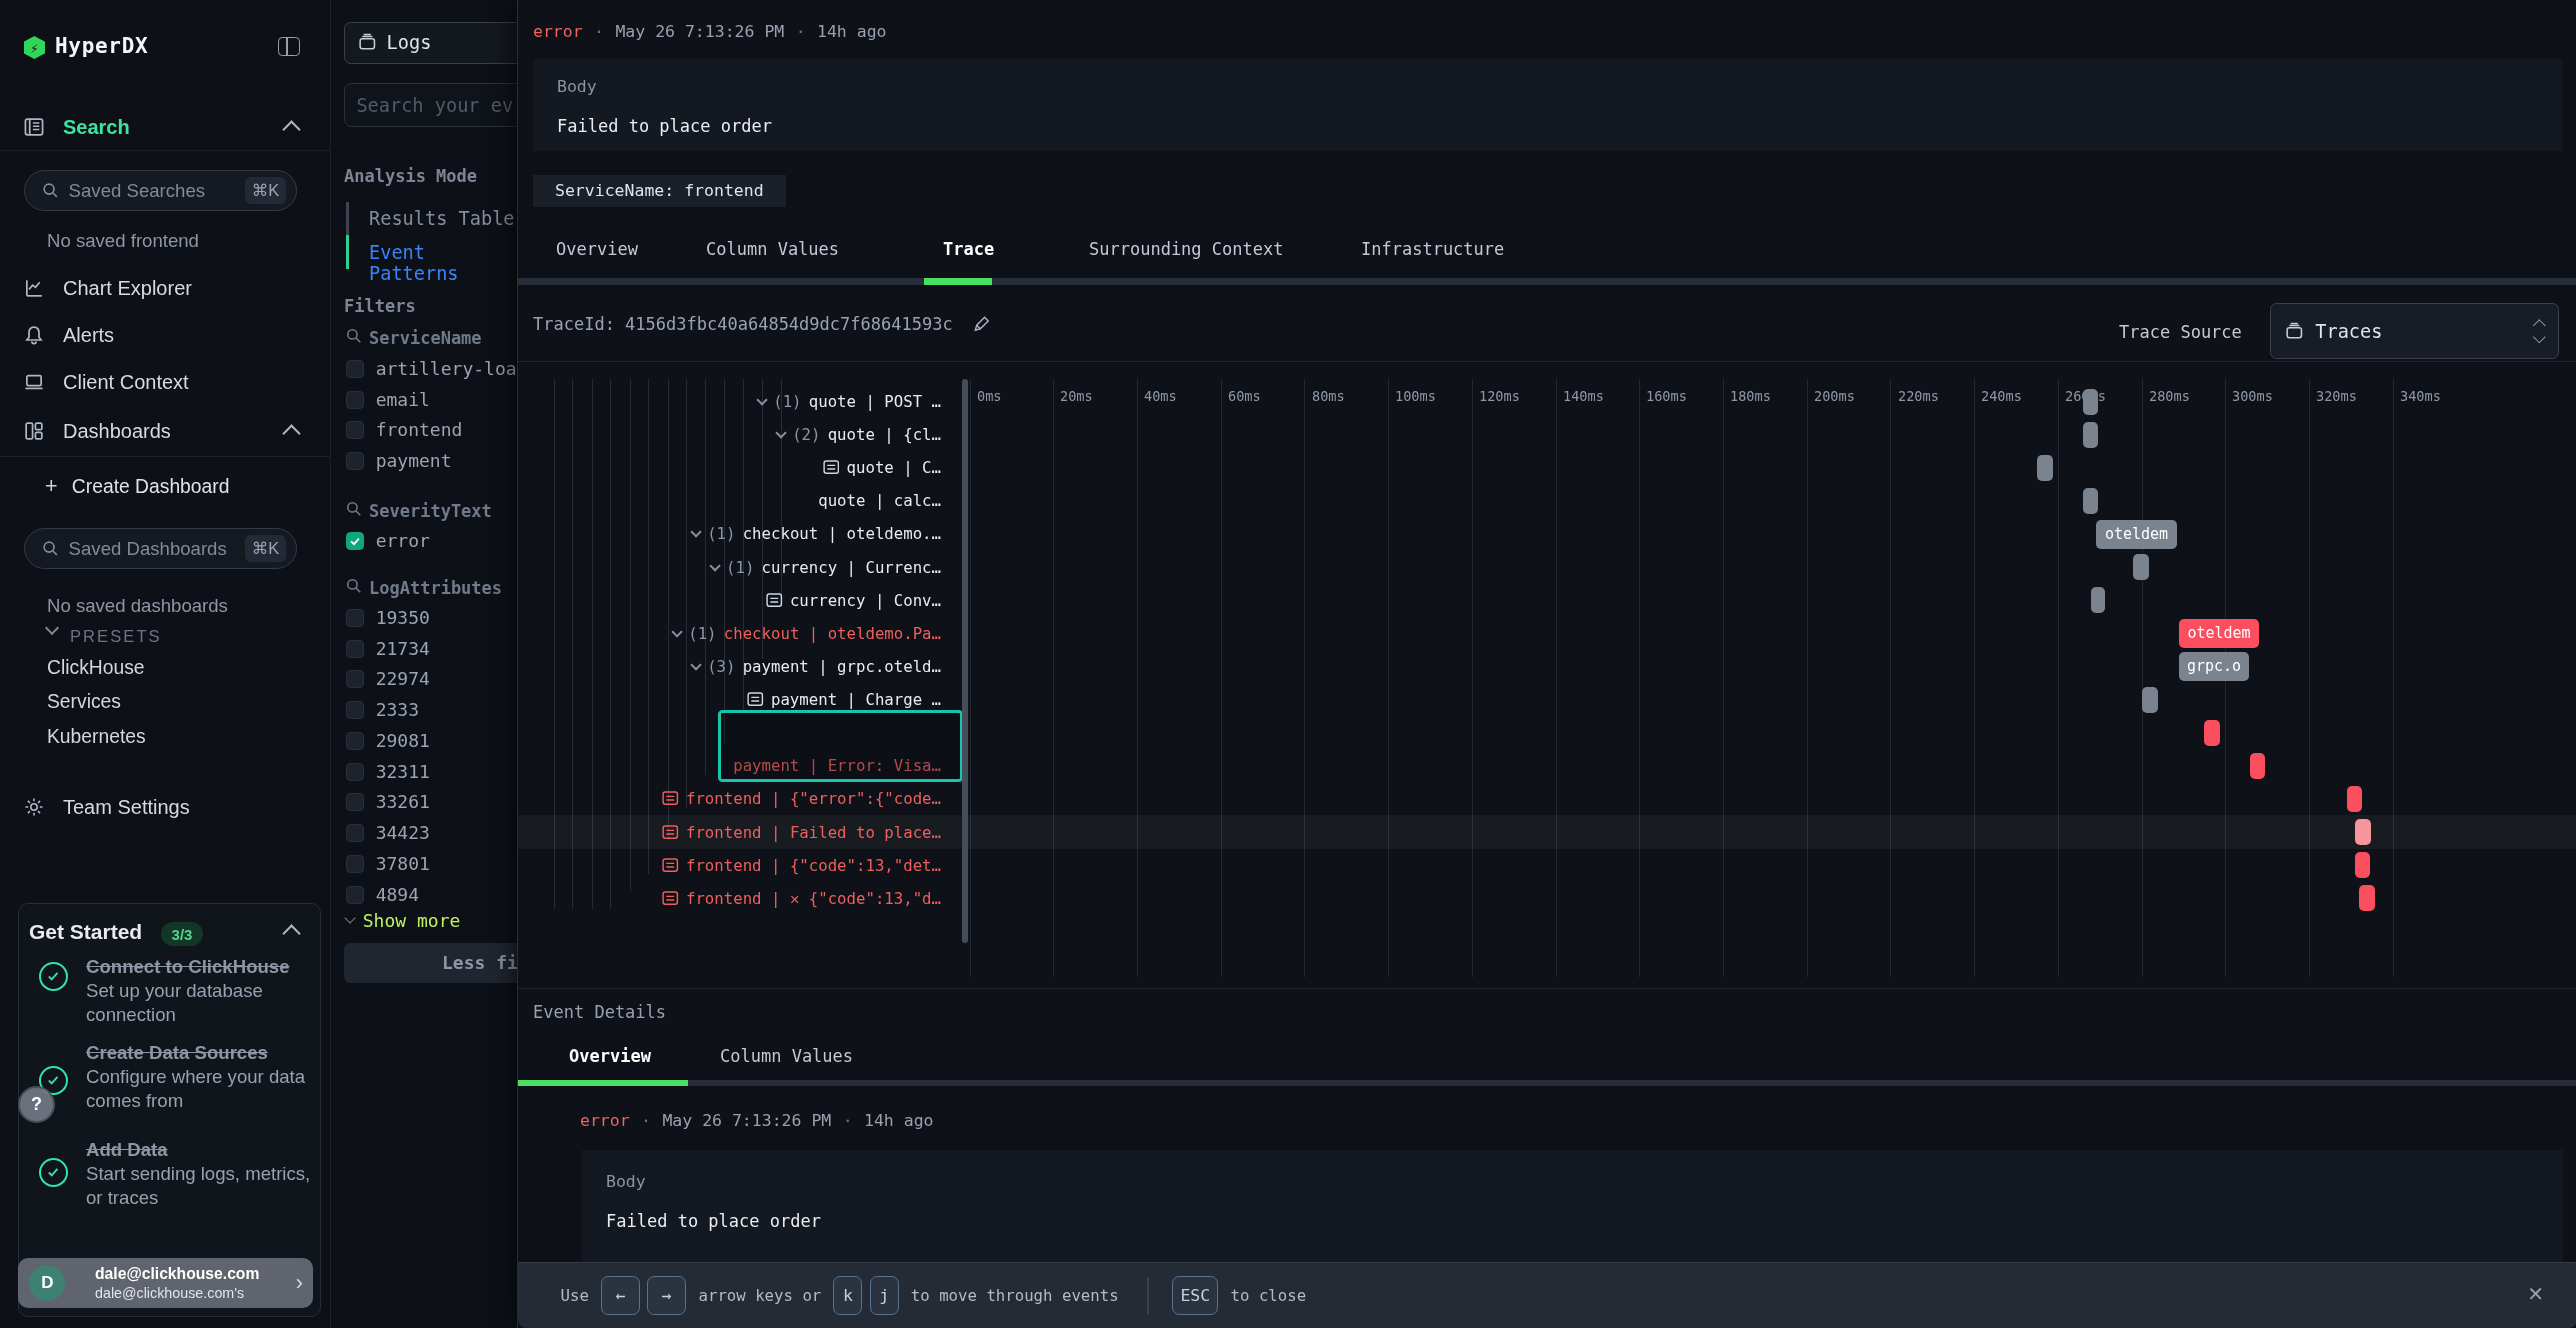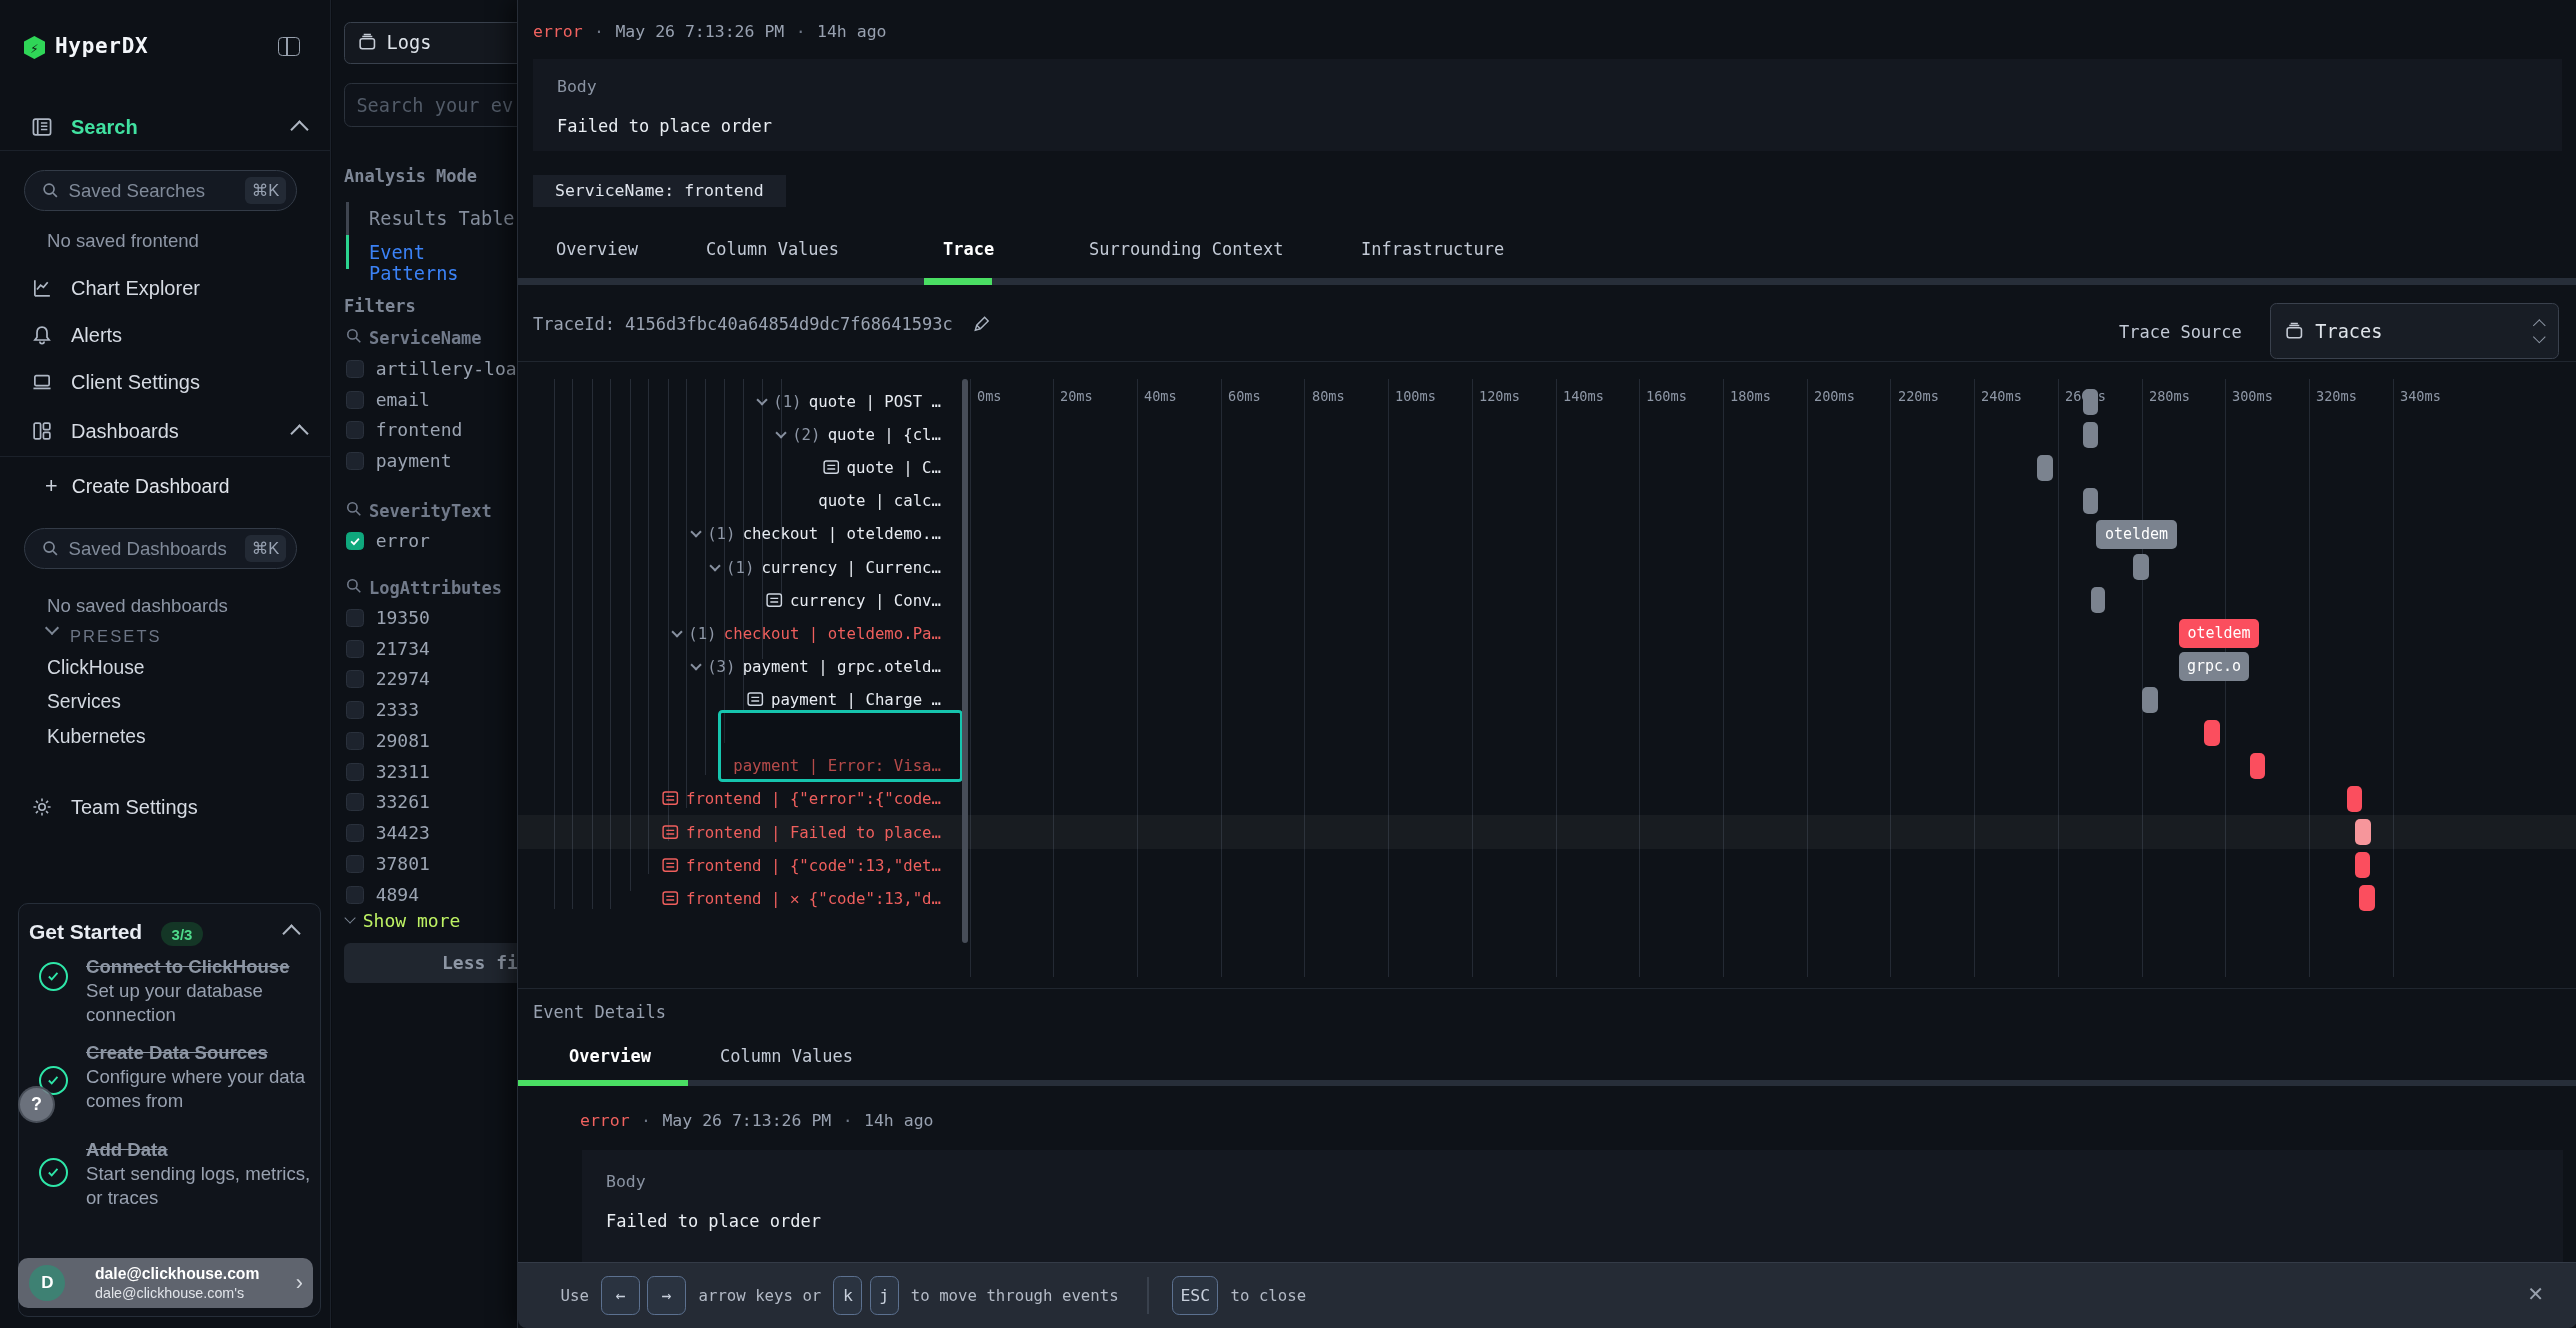--- a/index.html
+++ b/index.html
@@ -7,21 +7,21 @@
   body{background:#0a0d12;font-family:"DejaVu Sans Mono",monospace;position:relative;color:#e9edf3}
   .sans{font-family:"Liberation Sans",sans-serif}
   .abs{position:absolute}
 
   
   #sidebar{position:absolute;left:0;top:0;width:331px;height:1328px;background:#0d1117;border-right:0.7px solid #1c222b}
   .logo-hex{position:absolute;left:23.6px;top:36px;width:21.5px;height:23px;background:#2fd657;clip-path:polygon(50% 0,100% 25%,100% 75%,50% 100%,0 75%,0 25%);display:flex;align-items:center;justify-content:center;color:#0c1410;font-size:13.6px}
   .brand{position:absolute;left:55px;top:34px;font-size:21px;font-weight:bold;color:#f3f6fa;letter-spacing:0.7px}
   .collapse-ic{position:absolute;left:278px;top:37px;width:21.5px;height:19.3px;border:1.4px solid #97a0ad;border-radius:4.3px}
   .collapse-ic::after{content:"";position:absolute;left:7.2px;top:0;width:1.4px;height:100%;background:#97a0ad}
-  .navrow{position:absolute;left:8px;width:291px;height:40px;display:flex;align-items:center;cursor:pointer}
+  .navrow{position:absolute;left:0;width:291px;height:40px;display:flex;align-items:center;cursor:pointer}
   .navrow .ic{position:absolute;left:23.6px;width:20px;height:20px;color:#aeb7c4}
   .navrow .lbl{position:absolute;left:63px;font-size:20px;color:#d6dbe3;font-family:"Liberation Sans",sans-serif}
   .navrow .lbl.green{color:#41e2a1;font-weight:bold}
   .chev-up{width:13px;height:13px;border-left:2.1px solid #aeb6c2;border-top:2.1px solid #aeb6c2;transform:rotate(45deg)}
   .chev-down{width:10px;height:10px;border-left:2.1px solid #7d8795;border-bottom:2.1px solid #7d8795;transform:rotate(-45deg)}
   .sdiv{position:absolute;left:0;width:331px;height:0.7px;background:#1b212a}
   .pill{position:absolute;left:23.6px;width:273px;height:41px;border:1.4px solid #333b47;border-radius:21px;background:#141922;display:flex;align-items:center;padding:0 10px 0 17px}
   .pill input{flex:1;background:transparent;border:none;outline:none;color:#808a99;font-size:18.6px;font-family:"Liberation Sans",sans-serif;min-width:0}
   .pill input::placeholder{color:#808a99}
   .kbd-chip{background:#232a35;border-radius:5.7px;color:#9aa4b4;font-size:16.5px;padding:3.6px 6.4px;font-family:"Liberation Sans",sans-serif}
@@ -165,21 +165,21 @@
         <path d="M14 3c-5 0-7 4-7 8v6l-3 4h20l-3-4v-6c0-4-2-8-7-8z" stroke="#aeb7c4" stroke-width="2.4" fill="none"></path>
         <path d="M11 23a3 3 0 0 0 6 0" stroke="#aeb7c4" stroke-width="2.4" fill="none"></path>
       </svg>
     <span class="lbl">Alerts</span>
   </div>
   <div class="navrow" style="top:362px">
     <svg class="ic" viewBox="0 0 28 28" fill="none">
         <rect x="4" y="5" width="20" height="14" rx="2" stroke="#aeb7c4" stroke-width="2.4"></rect>
         <path d="M2 23h24" stroke="#aeb7c4" stroke-width="2.4"></path>
       </svg>
-    <span class="lbl">Client Settings</span>
+    <span class="lbl">Client Context</span>
   </div>
   <div class="navrow" style="top:411px">
     <svg class="ic" viewBox="0 0 28 28" fill="none">
         <rect x="3" y="3" width="9" height="22" rx="2" stroke="#aeb7c4" stroke-width="2.4"></rect>
         <rect x="16" y="3" width="9" height="9" rx="2" stroke="#aeb7c4" stroke-width="2.4"></rect>
         <rect x="16" y="16" width="9" height="9" rx="2" stroke="#aeb7c4" stroke-width="2.4"></rect>
       </svg>
     <span class="lbl">Dashboards</span>
     <span class="chev-up" style="position:absolute;left:285px;top:15.7px"></span>
   </div>

